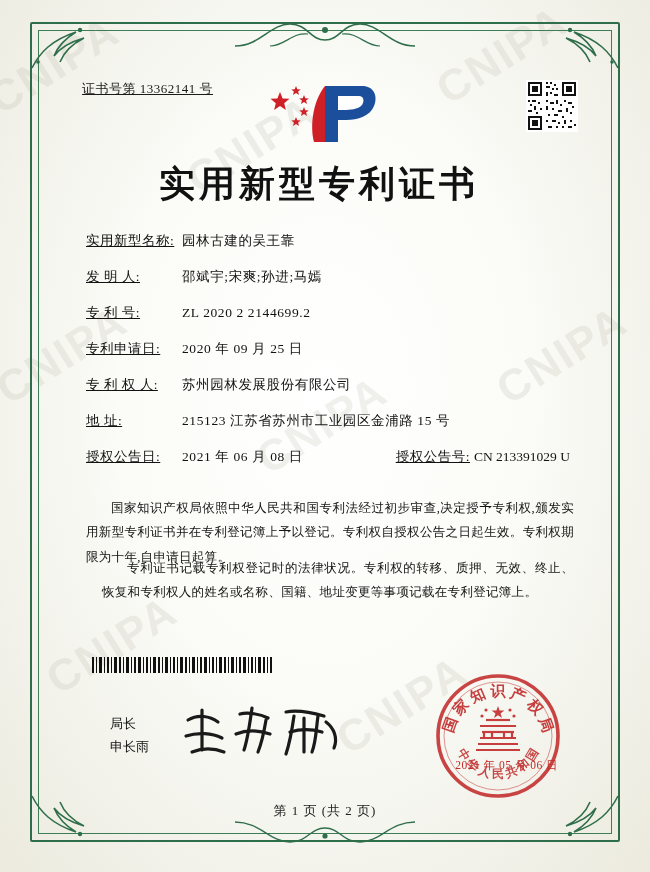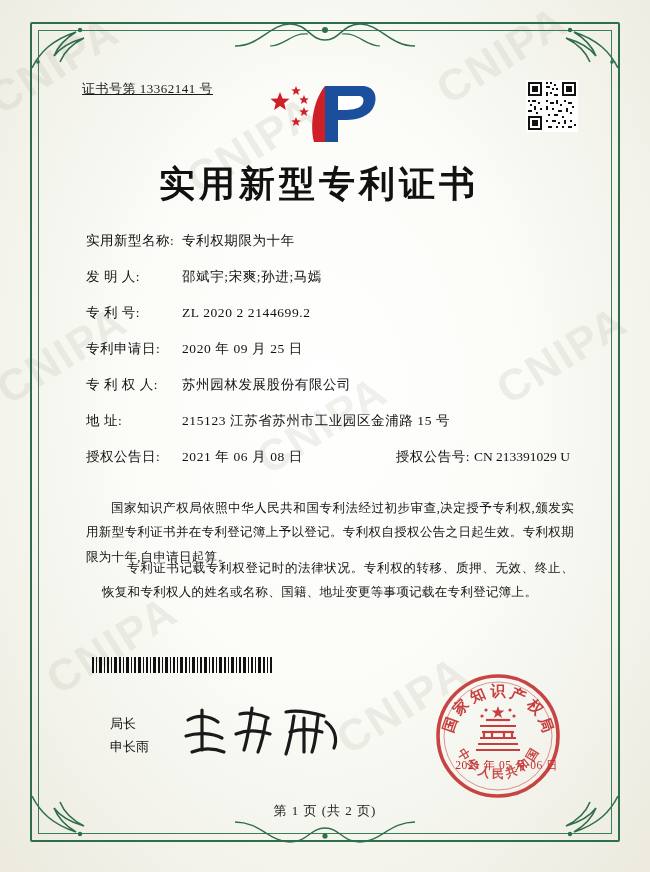--- a/index.html
+++ b/index.html
@@ -91,20 +91,21 @@
     position:absolute;left:86px;top:232px;right:80px;
   }
   .frow{
     display:flex;align-items:baseline;
     margin-bottom:18px;
     font-size:13.5px;color:#121212;
   }
   .flabel{
     width:96px;flex:0 0 96px;
     letter-spacing:.5px;
+    text-decoration:underline;
   }
   .fval{flex:1;letter-spacing:.6px;}
   .f-right{flex:0 0 auto;display:flex;align-items:baseline;}
   .f-right .flabel{width:auto;flex:0 0 auto;margin-right:4px;}
 
   .para{
     position:absolute;left:86px;right:76px;
     font-size:12.5px;line-height:1.95;color:#141414;
     text-align:justify;
     text-indent:2em;
@@ -258,21 +259,21 @@
       <rect x="42" y="46" width="4" height="2"></rect>
         <rect x="20" y="34" width="0" height="0"></rect>
     </g>
   </svg>
 
   <div class="title">实用新型专利证书</div>
 
   <div class="fields">
     <div class="frow">
       <div class="flabel">实用新型名称:</div>
-      <div class="fval">专利权期限为十年</div>
+      <div class="fval">园林古建的吴王靠</div>
     </div>
     <div class="frow">
       <div class="flabel">发 明 人:</div>
       <div class="fval">邵斌宇;宋爽;孙进;马嫣</div>
     </div>
     <div class="frow">
       <div class="flabel">专 利 号:</div>
       <div class="fval">ZL 2020 2 2144699.2</div>
     </div>
     <div class="frow">

